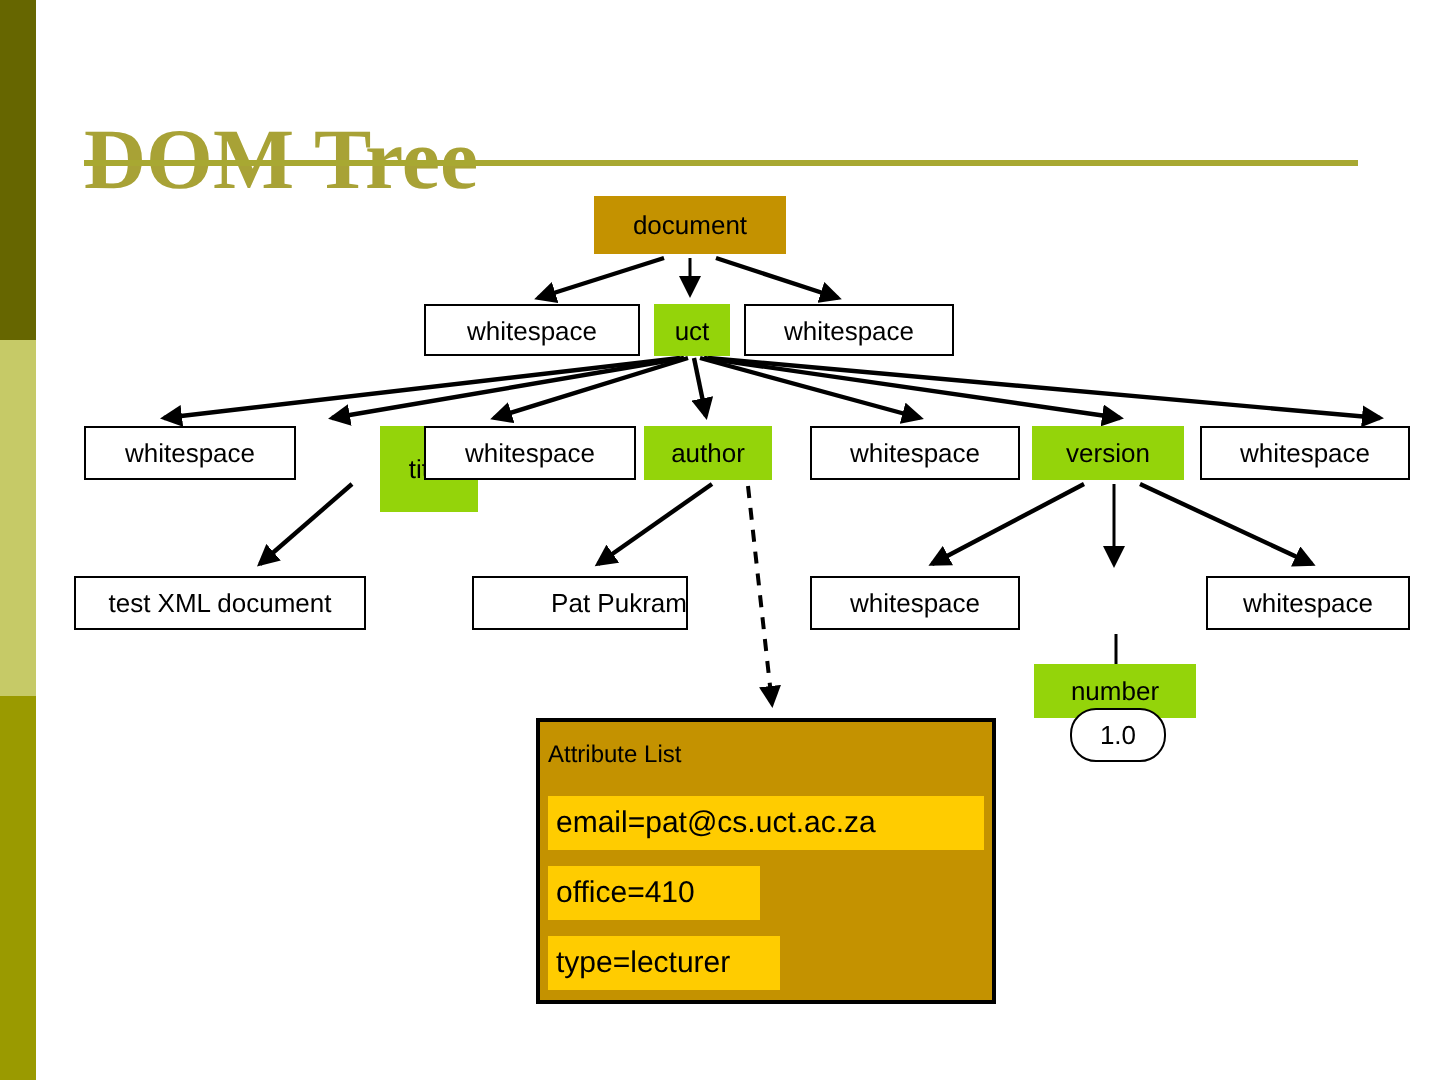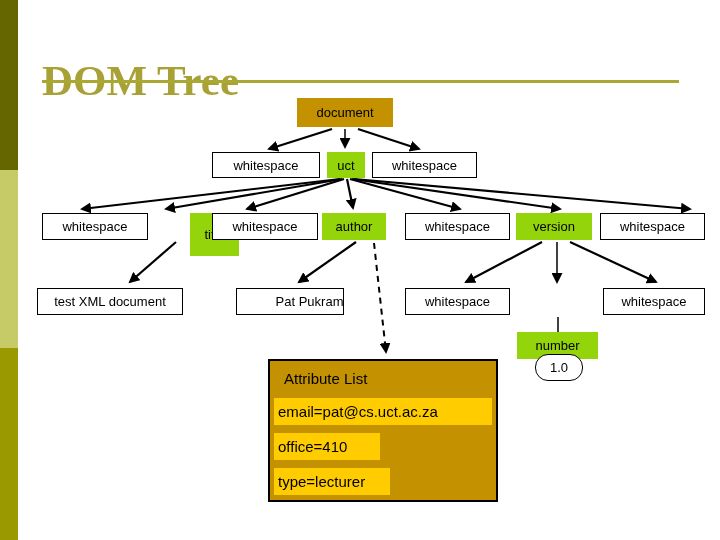--- a/index.html
+++ b/index.html
@@ -26,21 +26,21 @@
     display:flex;align-items:center;justify-content:center;
     font-size:13px;white-space:nowrap;
   }
   .node--gold{background:#c49200;border:none;}
   .node--green{background:#94d40a;border:none;}
   
   .attr-box{
     position:absolute;left:268px;top:359px;width:230px;height:143px;
     box-sizing:border-box;border:2px solid #000;background:#c49200;
   }
-  .attr-title{position:absolute;left:14px;top:9px;font-size:15px;}
+  .attr-title{position:absolute;left:4px;top:9px;font-size:12px;}
   .attr-row{
     position:absolute;left:4px;height:27px;background:#ffcc00;
     display:flex;align-items:center;padding-left:4px;box-sizing:border-box;
     font-size:15px;white-space:nowrap;
   }
   .attr-row.r0{top:37px;width:218px;}
   .attr-row.r1{top:72px;width:106px;}
   .attr-row.r2{top:107px;width:116px;}
   
   .connectors{position:absolute;left:0;top:0;width:720px;height:540px;pointer-events:none;}

